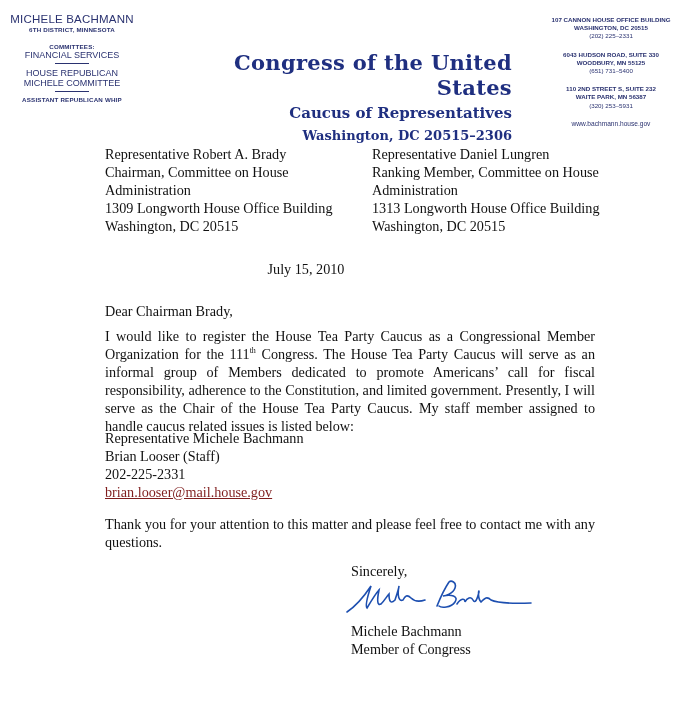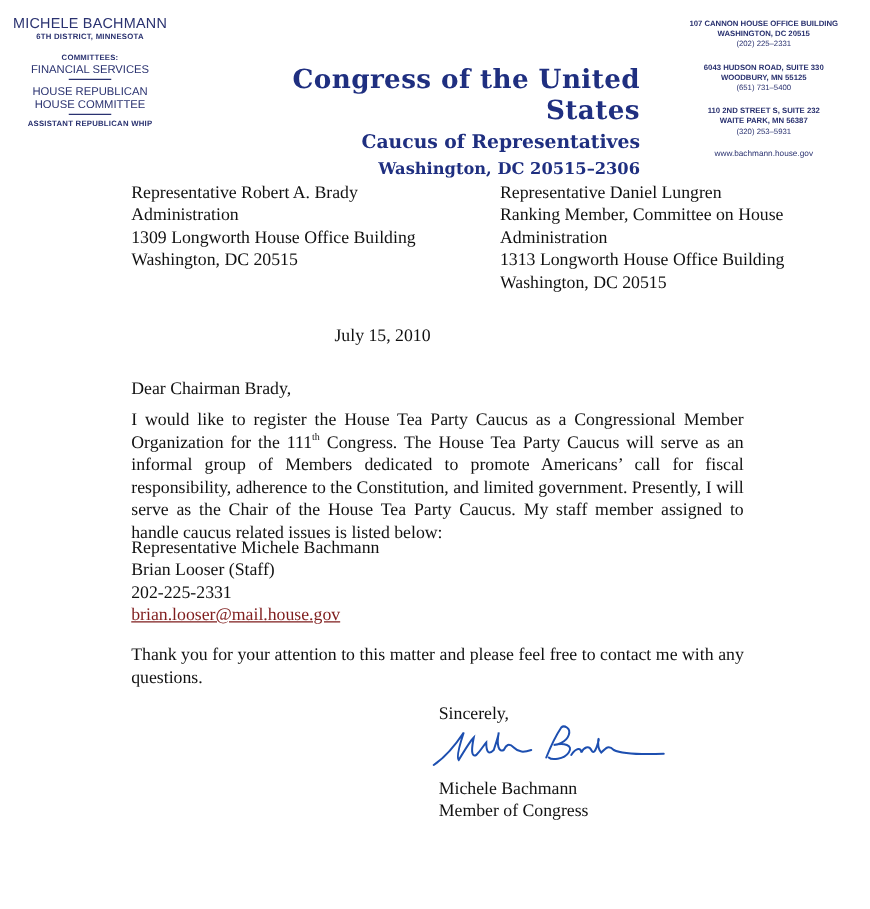--- a/index.html
+++ b/index.html
@@ -25,21 +25,21 @@
   .lh-center { position: absolute; left: 190px; top: 50px; width: 320px; text-align: right; color: #1f2f80;
     font-family: "DejaVu Serif", serif; font-weight: bold; }
   .lh-center .t1 { font-size: 21px; letter-spacing: 0.3px; }
   .lh-center .t2 { font-size: 15px; margin-top: 4px; }
   .lh-center .t3 { font-size: 13px; margin-top: 6px; }
 
   
   .letter { font-family: "Liberation Serif", serif; font-size: 14.2px; color: #111; line-height: 18px; }
   .addr { position: absolute; top: 145px; }
   .addr-left { left: 103px; width: 250px; }
-  .addr-right { left: 370px; width: 250px; margin-left: 28px; }
+  .addr-right { left: 370px; width: 250px; }
   .date { position: absolute; top: 260px; left: 0; width: 608px; text-align: center; }
   .salutation { position: absolute; top: 292px; left: 103px; margin-top: 10px; }
   .para1 { position: absolute; top: 327px; left: 103px; width: 490px; text-align: justify; text-align-last: left; }
   .para1 sup { font-size: 8px; vertical-align: 6px; line-height: 0; }
   .contact { position: absolute; top: 429px; left: 103px; }
   .contact a { color: #7f1d1d; text-decoration: underline; }
   .para2 { position: absolute; top: 515px; left: 103px; width: 490px; text-align: justify; text-align-last: left; }
   .closing { position: absolute; top: 562px; left: 349px; }
   .signature { position: absolute; left: 343px; top: 578px; width: 190px; height: 42px; }
   .signer { position: absolute; top: 622px; left: 349px; }
@@ -49,21 +49,21 @@
 
 <div class="page">
 
   <div class="lh-left">
     <div class="name">MICHELE BACHMANN</div>
     <div class="sc d1">6th District, Minnesota</div>
     <div class="sc d2">Committees:</div>
     <div class="cm">FINANCIAL SERVICES</div>
     <div class="rule"></div>
     <div class="cm">HOUSE REPUBLICAN</div>
-    <div class="cm">HOUSE COMMITTEE</div>
+    <div class="cm">MICHELE COMMITTEE</div>
     <div class="rule"></div>
     <div class="sc">Assistant Republican Whip</div>
   </div>
 
   <div class="lh-center">
     <div class="t1">Congress of the United States</div>
     <div class="t2">Caucus of Representatives</div>
     <div class="t3">Washington, DC 20515–2306</div>
   </div>
 
@@ -81,20 +81,21 @@
     <div class="block">
       <div class="sc">110 2nd Street S, Suite 232</div>
       <div class="sc">Waite Park, MN 56387</div>
       <div>(320) 253–5931</div>
     </div>
     <div class="web">www.bachmann.house.gov</div>
   </div>
 
   <div class="letter addr addr-left">
     <div>Representative Robert A. Brady</div>
+    <div>Chairman, Committee on House</div>
     <div>Administration</div>
     <div>1309 Longworth House Office Building</div>
     <div>Washington, DC 20515</div>
   </div>
   <div class="letter addr addr-right">
     <div>Representative Daniel Lungren</div>
     <div>Ranking Member, Committee on House</div>
     <div>Administration</div>
     <div>1313 Longworth House Office Building</div>
     <div>Washington, DC 20515</div>

